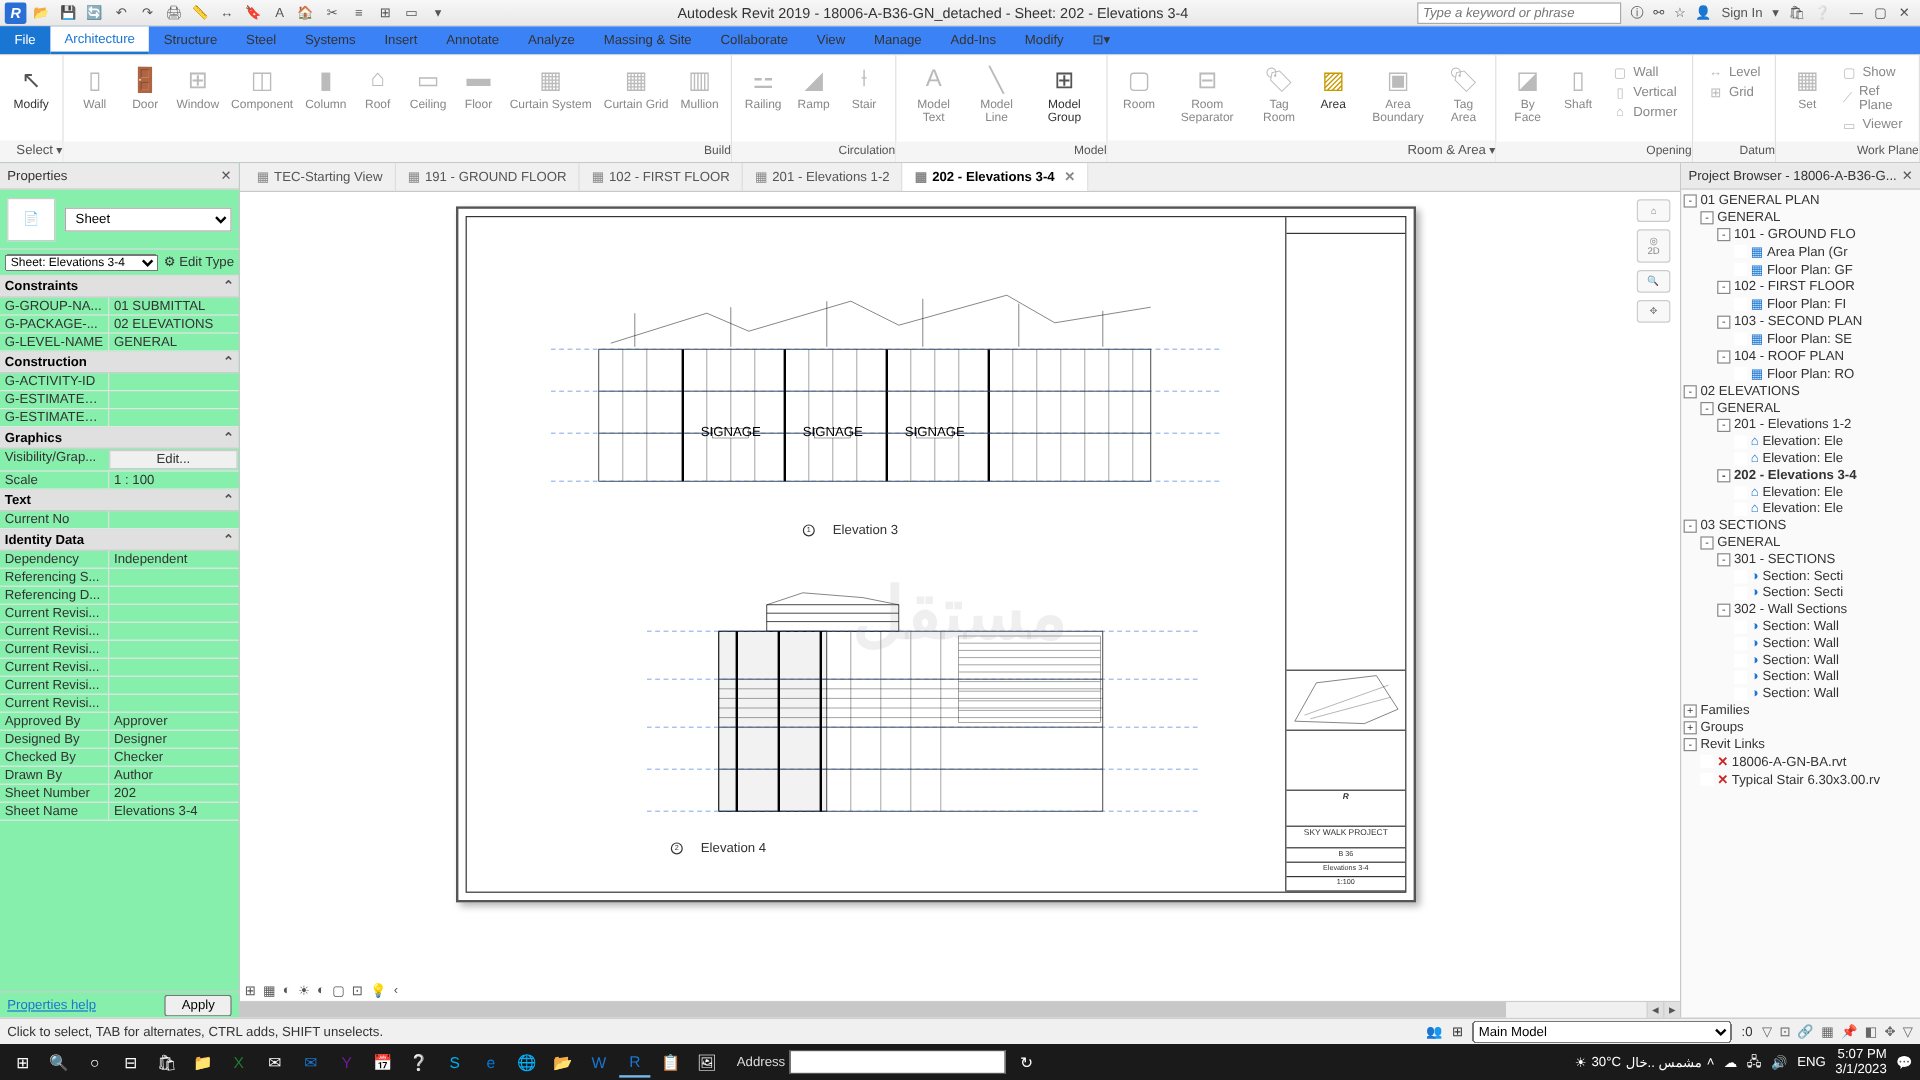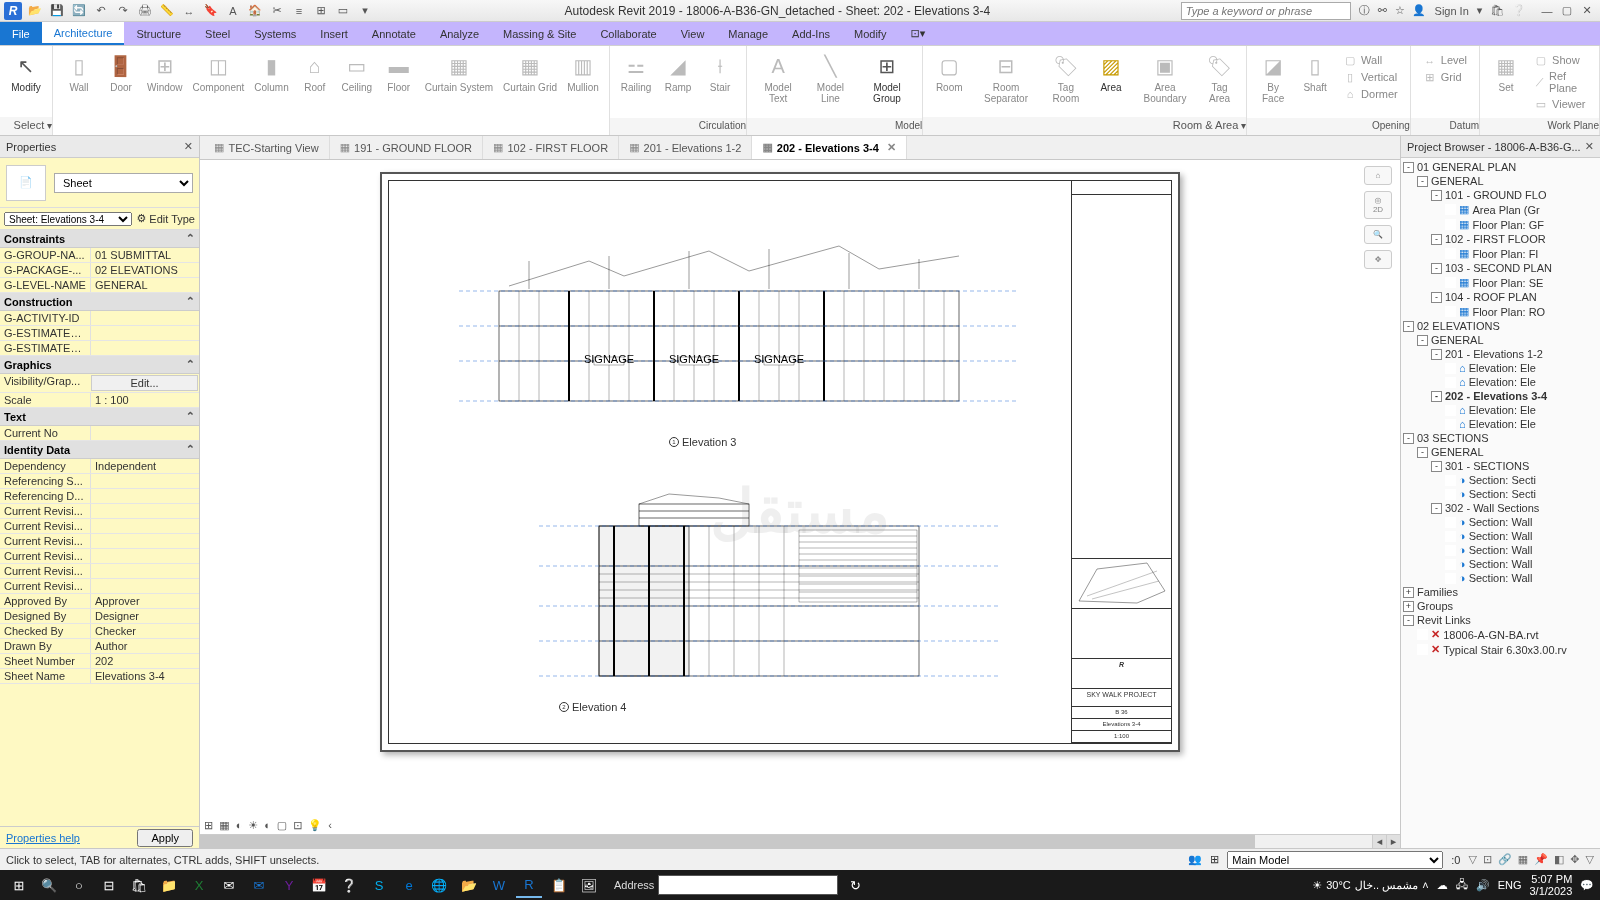--- a/index.html
+++ b/index.html
@@ -11,21 +11,21 @@
 .titlebar .qat { display: flex; gap: 4px; align-items: center; }
 .titlebar .qat span { width: 18px; height: 18px; display: flex; align-items: center; justify-content: center; color: #555; cursor: pointer; }
 .titlebar .title { flex: 1; text-align: center; color: #333; font-size: 12px; }
 .titlebar .search { width: 170px; height: 18px; border: 1px solid #aaa; padding: 0 4px; font-style: italic; color: #888; background: #fff; }
 .titlebar .right-icons { display: flex; gap: 8px; align-items: center; margin-left: 8px; color: #555; }
 .titlebar .right-icons span { cursor: pointer; }
 .titlebar .win-controls { display: flex; gap: 2px; margin-left: 12px; }
 .titlebar .win-controls span { width: 18px; height: 14px; display: flex; align-items: center; justify-content: center; color: #555; cursor: pointer; }
 
 
-.menubar { height: 24px; background: #c4b5fd; display: flex; align-items: stretch; border-bottom: 1px solid #d0d0d0; }
+.menubar { height: 24px; background: #3b82f6; display: flex; align-items: stretch; border-bottom: 1px solid #d0d0d0; }
 .menubar .menu-item { padding: 0 12px; display: flex; align-items: center; color: #333; cursor: pointer; }
 .menubar .menu-item.file { background: #1976d2; color: #fff; }
 .menubar .menu-item.active { border-bottom: 2px solid #1976d2; color: #1976d2; background: #fff; }
 
 
 .ribbon { height: 90px; background: #fff; display: flex; border-bottom: 1px solid #c8c8c8; }
 .ribbon-panel { display: flex; flex-direction: column; border-right: 1px solid #e0e0e0; }
 .ribbon-panel .buttons { flex: 1; display: flex; align-items: flex-start; padding: 4px 6px; gap: 2px; }
 .ribbon-panel .panel-title { text-align: right; font-size: 10px; color: #555; padding: 2px 0 4px; background: #f5f5f5; }
 .rbtn { display: flex; flex-direction: column; align-items: center; padding: 2px 4px; cursor: pointer; color: #888; min-width: 40px; }
@@ -36,21 +36,21 @@
 .rbtn.enabled { color: #333; }
 .rbtn.enabled .icon { color: #555; }
 .rcol { display: flex; flex-direction: column; gap: 1px; padding: 2px 4px; }
 .rsmall { display: flex; align-items: center; gap: 4px; font-size: 10px; color: #888; cursor: pointer; padding: 1px 2px; }
 .rsmall .sicon { width: 14px; height: 14px; display: flex; align-items: center; justify-content: center; color: #bbb; }
 
 
 .content { flex: 1; display: flex; min-height: 0; }
 
 
-.properties { width: 200px; background: #fef9c3; border-right: 1px solid #c8c8c8; display: flex; flex-direction: column; }
+.properties { width: 200px; background: #86efac; border-right: 1px solid #c8c8c8; display: flex; flex-direction: column; }
 .panel-header { height: 22px; background: #eaeaea; display: flex; align-items: center; padding: 0 6px; font-size: 11px; color: #333; border-bottom: 1px solid #ccc; justify-content: space-between; }
 .panel-header .x { cursor: pointer; color: #555; }
 .prop-type { height: 50px; display: flex; align-items: center; padding: 4px 6px; gap: 8px; border-bottom: 1px solid #ddd; }
 .prop-type .thumb { width: 40px; height: 36px; border: 1px solid #ccc; background: #fff; display: flex; align-items: center; justify-content: center; color: #999; }
 .prop-type select { flex: 1; height: 20px; border: 1px solid #aaa; background: #fff; padding: 0 4px; }
 .prop-row2 { height: 22px; display: flex; align-items: center; padding: 0 4px; gap: 4px; border-bottom: 1px solid #ddd; }
 .prop-row2 select { flex: 1; height: 14px; font-size: 10px; }
 .edit-type { font-size: 10px; color: #333; cursor: pointer; display: flex; align-items: center; gap: 3px; }
 .prop-grid { flex: 1; overflow-y: auto; font-size: 10px; }
 .prop-cat { background: #e0e0e0; padding: 2px 4px; font-weight: 600; display: flex; justify-content: space-between; align-items: center; border-bottom: 1px solid #ccc; }
@@ -70,21 +70,21 @@
 .vtab.active { background: #fff; color: #000; font-weight: 600; }
 .vtab .vicon { color: #888; }
 .vtab .close { color: #888; margin-left: 4px; }
 .viewport { flex: 1; background: #fff; position: relative; overflow: hidden; }
 .sheet-border { position: absolute; left: 180px; top: 12px; width: 800px; height: 580px; border: 2px solid #555; background: #fff; box-shadow: 3px 3px 6px rgba(0,0,0,0.3); }
 .sheet-inner { position: absolute; inset: 6px; border: 1px solid #333; }
 .titleblock { position: absolute; right: 0; top: 0; bottom: 0; width: 100px; border-left: 1px solid #333; display: flex; flex-direction: column; }
 .tb-cell { border-bottom: 1px solid #333; flex: 0 0 auto; font-size: 6px; padding: 2px; text-align: center; color: #333; }
 .tb-spacer { flex: 1; border-bottom: 1px solid #333; }
 .drawing-overlay { position: absolute; left: 50px; top: 20px; width: 590px; height: 530px; }
-.view-title { position: absolute; font-size: 7px; color: #333; display: flex; align-items: center; gap: 3px; }
+.view-title { position: absolute; font-size: 7px; color: #333; display: flex; align-items: center; gap: 15px; }
 .view-title .circ { width: 10px; height: 10px; border: 1px solid #333; border-radius: 50%; display: flex; align-items: center; justify-content: center; font-size: 6px; }
 .nav-widget { position: absolute; right: 6px; top: 6px; width: 32px; display: flex; flex-direction: column; gap: 6px; align-items: center; }
 .nav-widget div { width: 28px; border: 1px solid #ccc; background: #f8f8f8; border-radius: 3px; font-size: 8px; text-align: center; padding: 4px 0; color: #888; cursor: pointer; }
 .view-controls { position: absolute; left: 4px; bottom: 2px; display: flex; gap: 6px; color: #555; font-size: 12px; }
 .view-controls span { cursor: pointer; }
 .hscroll { height: 14px; background: #e8e8e8; border-top: 1px solid #ccc; display: flex; }
 .hscroll .track { flex: 1; background: #f0f0f0; position: relative; }
 .hscroll .thumb { position: absolute; left: 0; width: 90%; height: 100%; background: #c8c8c8; }
 .hscroll .arrow { width: 14px; display: flex; align-items: center; justify-content: center; background: #e0e0e0; border-left: 1px solid #ccc; color: #555; cursor: pointer; }
 
@@ -231,20 +231,21 @@
         </div>
       <div class="rbtn">
           <div class="icon">▦</div>
           <div class="label">Curtain Grid</div>
         </div>
       <div class="rbtn">
           <div class="icon">▥</div>
           <div class="label">Mullion</div>
         </div>
     </div>
+    <div class="panel-title">Build</div>
   </div>
   <div class="ribbon-panel">
     <div class="buttons">
       <div class="rbtn">
           <div class="icon">⚍</div>
           <div class="label">Railing</div>
         </div>
       <div class="rbtn">
           <div class="icon">◢</div>
           <div class="label">Ramp</div>

